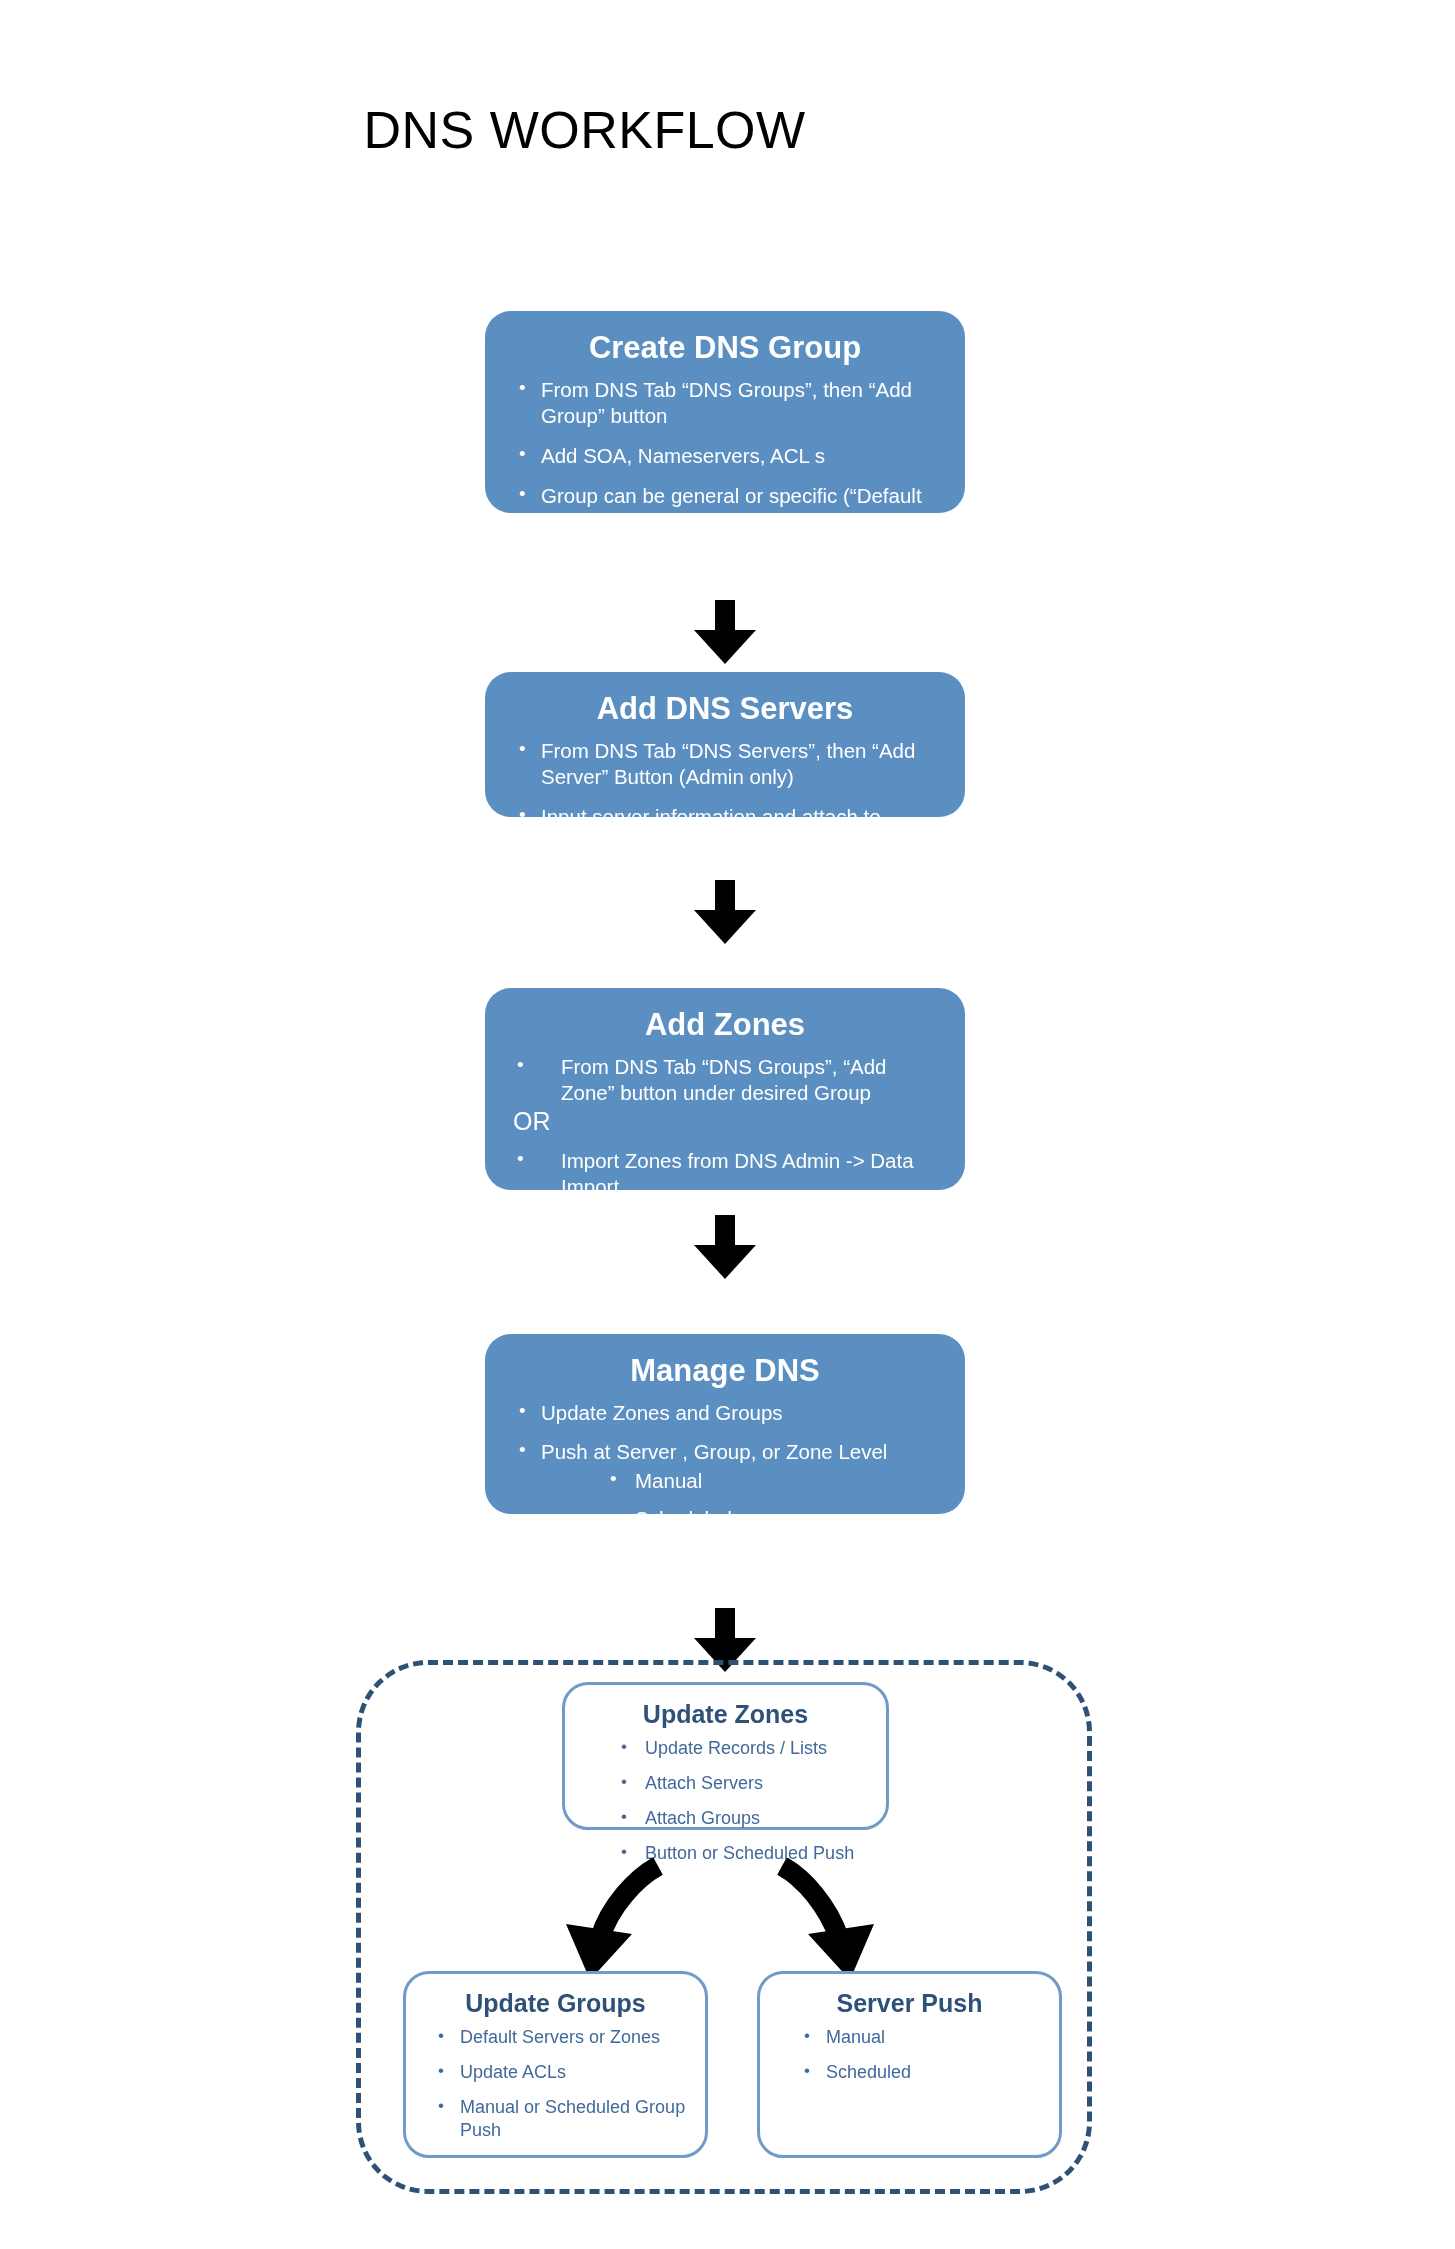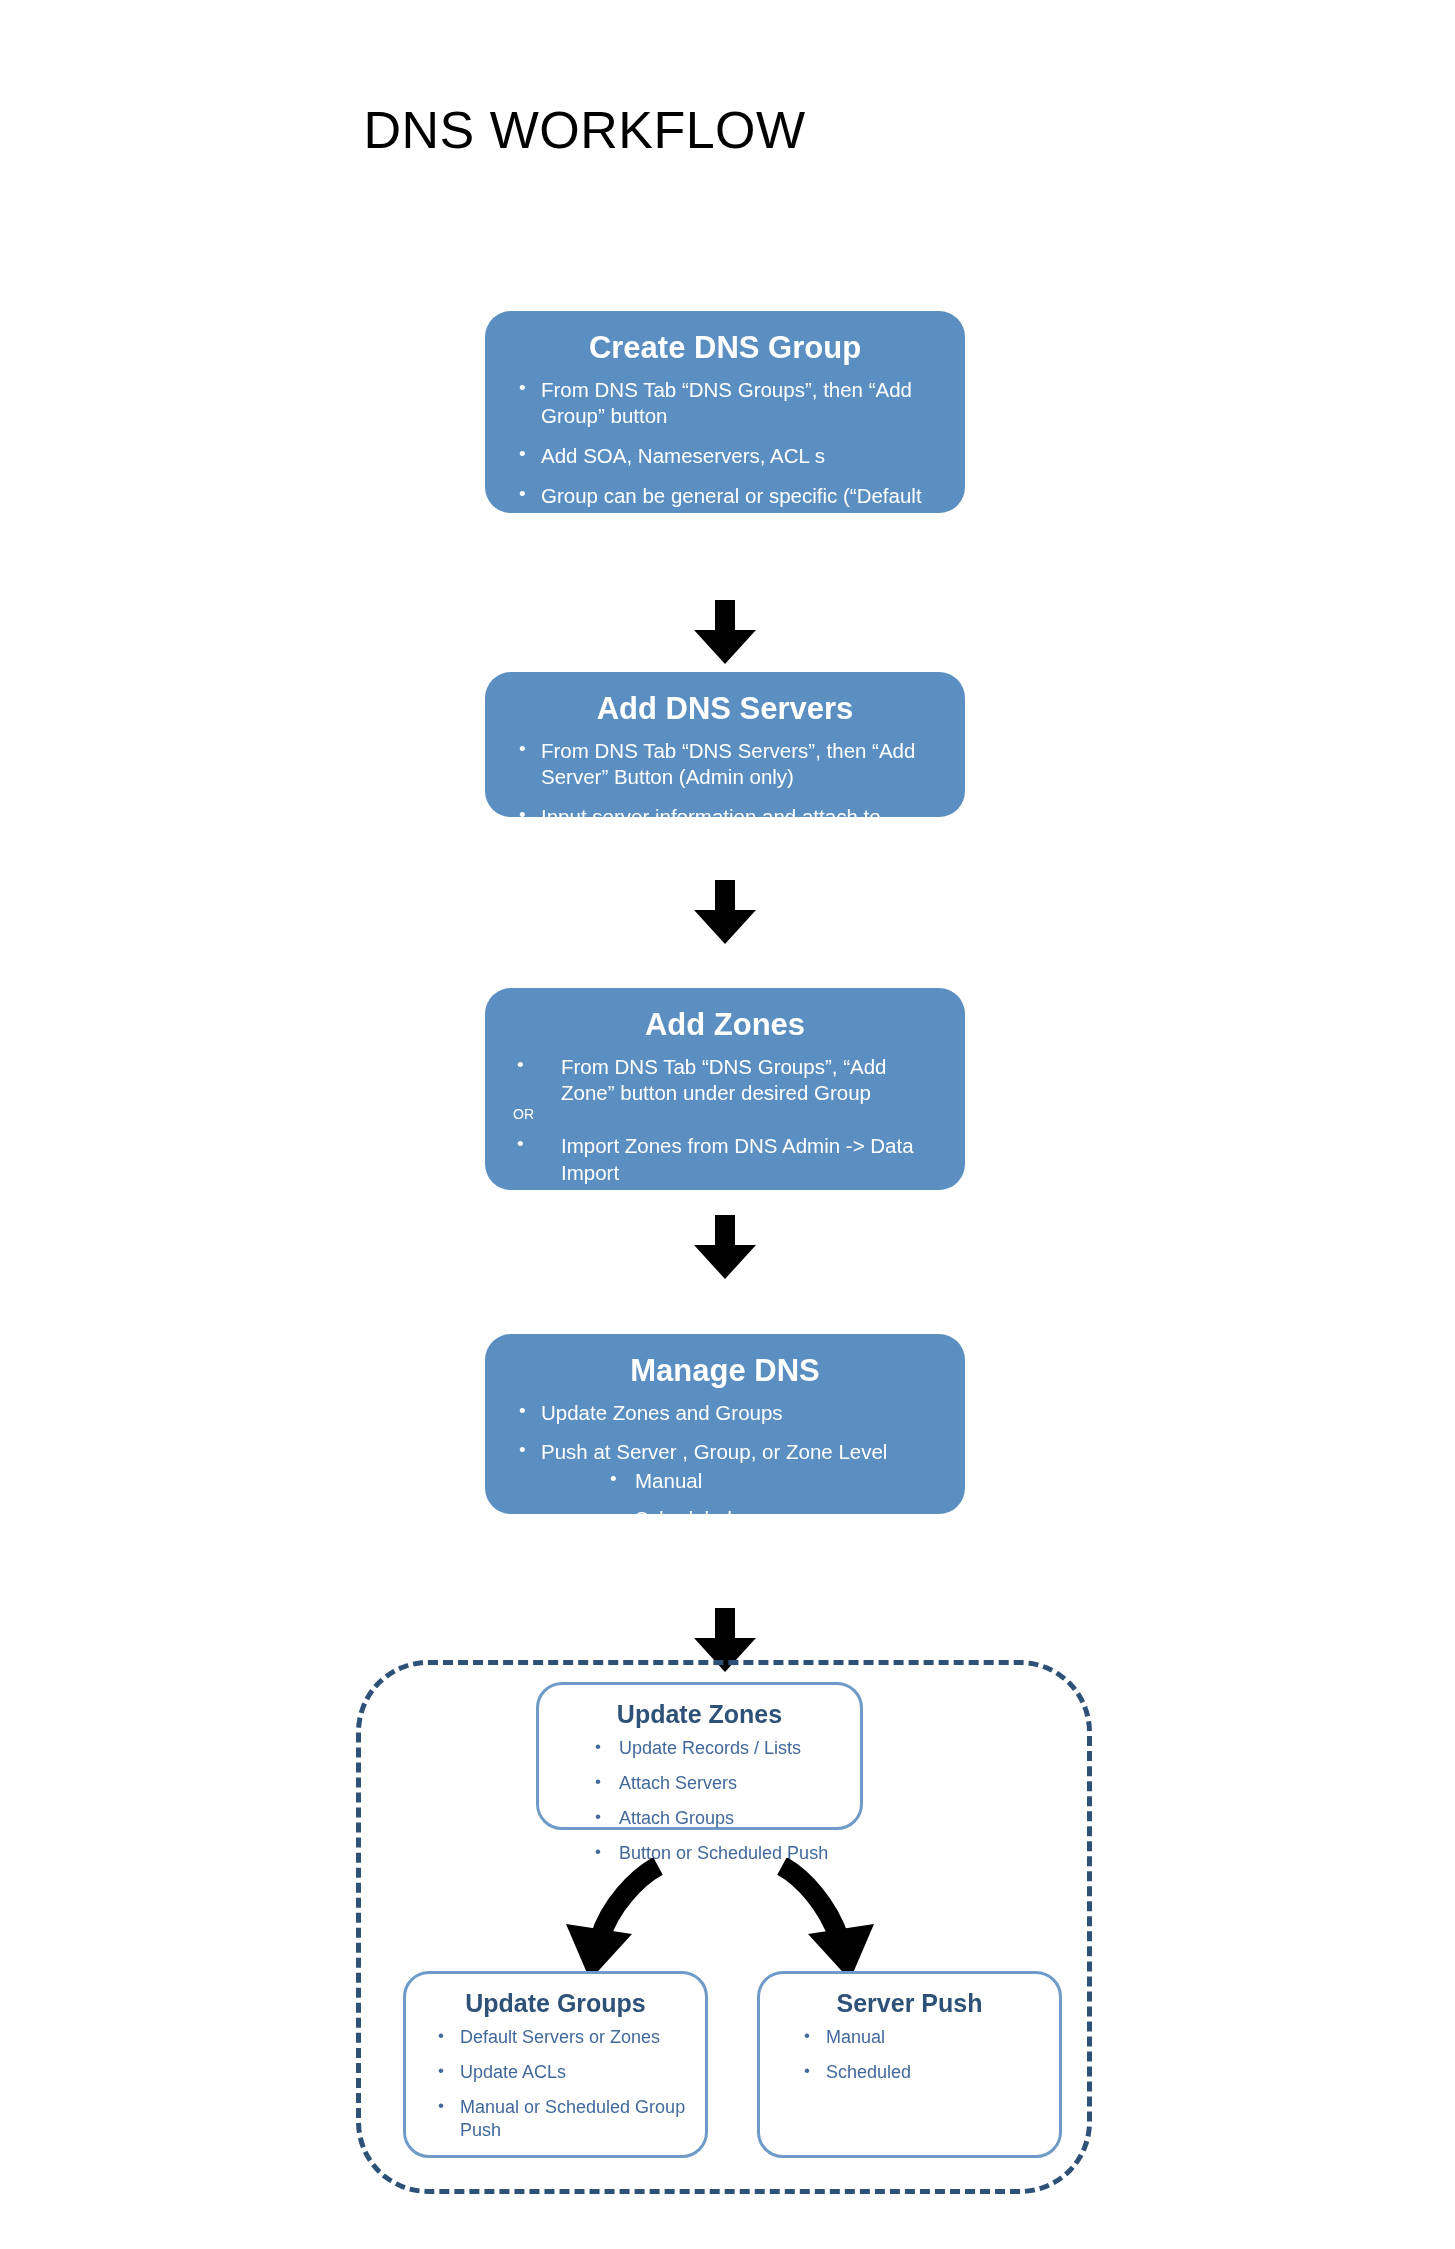--- a/index.html
+++ b/index.html
@@ -67,21 +67,21 @@
     position: absolute;
     left: 34px;
     top: -1px;
     font-size: 19px;
   }
   
   .step-list.wide li { padding-left: 76px; }
   .step-list.wide li::before { left: 32px; }
   .or-line {
     color: #ffffff;
-    font-size: 14px;
+    font-size: 25px;
     line-height: 1.30;
     padding-left: 28px;
     margin: -4px 11px 10px 0;
   }
   
   .sub-list {
     margin: 0;
     padding: 0;
     list-style: none;
     color: #ffffff;
@@ -252,21 +252,21 @@
   </ul>
 </div>
 
 <div class="arrow-down" style="left:694px;top:1608px;">
   <div class="shaft"></div>
   <div class="head"></div>
 </div>
 
 <div id="dashed-container"></div>
 
-<div class="outline-box" id="box-update-zones" style="left:536px;top:1682px;width:327px;height:148px;">
+<div class="outline-box" id="box-update-zones" style="left:562px;top:1682px;width:327px;height:148px;">
   <div class="outline-title">Update Zones</div>
   <ul class="outline-list">
     <li>Update Records / Lists</li>
     <li>Attach Servers</li>
     <li>Attach Groups</li>
     <li>Button or Scheduled Push</li>
   </ul>
 </div>
 
 <svg id="branch-arrows" viewBox="0 0 360 140" xmlns="http://www.w3.org/2000/svg">

